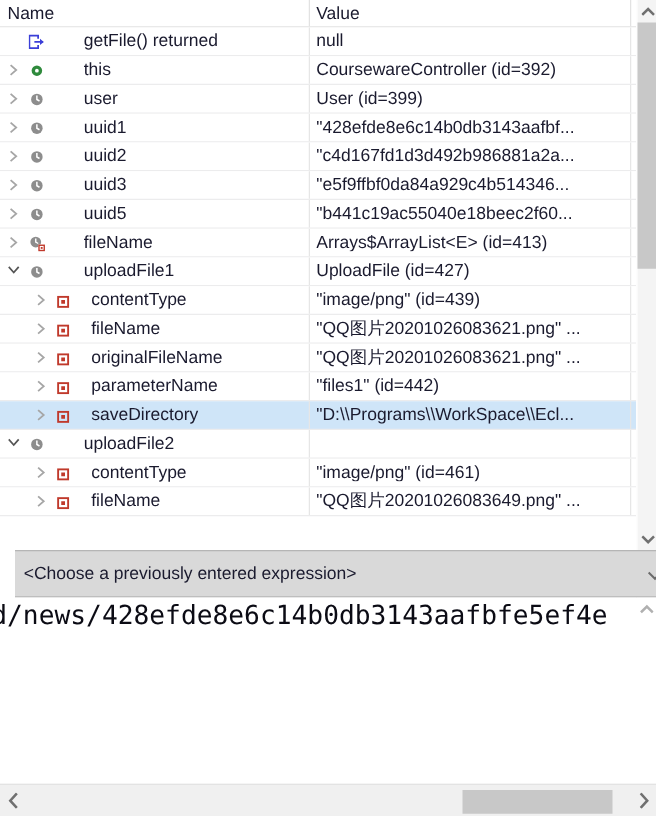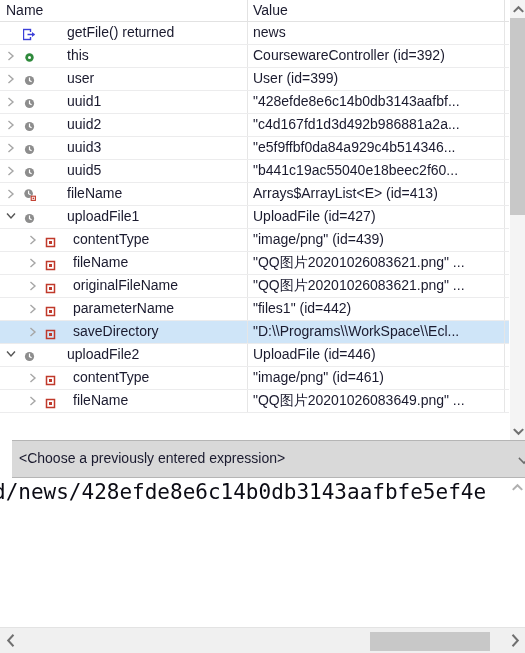--- a/index.html
+++ b/index.html
@@ -239,21 +239,21 @@
           <div class="row d0">
             <div class="twisty"></div>
             <div class="vicon"><svg width="13" height="13" viewBox="0 0 13 13">
                 <rect x="0.5" y="1.5" width="7" height="10" fill="none" stroke="#3b3fd8" stroke-width="1.4"></rect>
                 <rect x="3" y="4" width="6" height="5" fill="#ffffff"></rect>
                 <path d="M4.5 6.5 L11.5 6.5" stroke="#3b3fd8" stroke-width="1.5"></path>
                 <path d="M9 4 L12 6.5 L9 9 Z" fill="#3b3fd8"></path>
               </svg></div>
             <div class="vname">getFile() returned</div>
             <div class="col-divider"></div>
-            <div class="vvalue">news</div>
+            <div class="vvalue">null</div>
             <div class="col-divider2"></div>
           </div>
           <div class="row d0">
             <div class="twisty">
               <svg width="8" height="10" viewBox="0 0 8 10">
                 <path d="M2 1.5 L6 5 L2 8.5" stroke="#a6a6a6" stroke-width="1.4" fill="none" stroke-linecap="square"></path>
               </svg>
             </div>
             <div class="vicon"><svg width="13" height="13" viewBox="0 0 13 13">
                 <circle cx="6.5" cy="6.5" r="4.2" fill="#2f8a3c"></circle>
@@ -452,21 +452,20 @@
               <svg width="10" height="8" viewBox="0 0 10 8">
                 <path d="M1.5 2 L5 6 L8.5 2" stroke="#555555" stroke-width="1.4" fill="none" stroke-linecap="square"></path>
               </svg>
             </div>
             <div class="vicon"><svg width="13" height="13" viewBox="0 0 13 13">
                 <circle cx="6.5" cy="6.5" r="4.6" fill="#8d8d8d"></circle>
                 <path d="M6.5 3.4 L6.5 6.6 L8.6 7.8" stroke="#ffffff" stroke-width="1.2" fill="none"></path>
               </svg></div>
             <div class="vname">uploadFile2</div>
             <div class="col-divider"></div>
-            <div class="vvalue">UploadFile  (id=446)</div>
             <div class="col-divider2"></div>
           </div>
           <div class="row d1">
             <div class="twisty">
               <svg width="8" height="10" viewBox="0 0 8 10">
                 <path d="M2 1.5 L6 5 L2 8.5" stroke="#a6a6a6" stroke-width="1.4" fill="none" stroke-linecap="square"></path>
               </svg>
             </div>
             <div class="vicon"><svg width="11" height="11" viewBox="0 0 11 11">
                 <rect x="1.5" y="1.5" width="8" height="8" fill="none" stroke="#c0392b" stroke-width="1.5"></rect>

